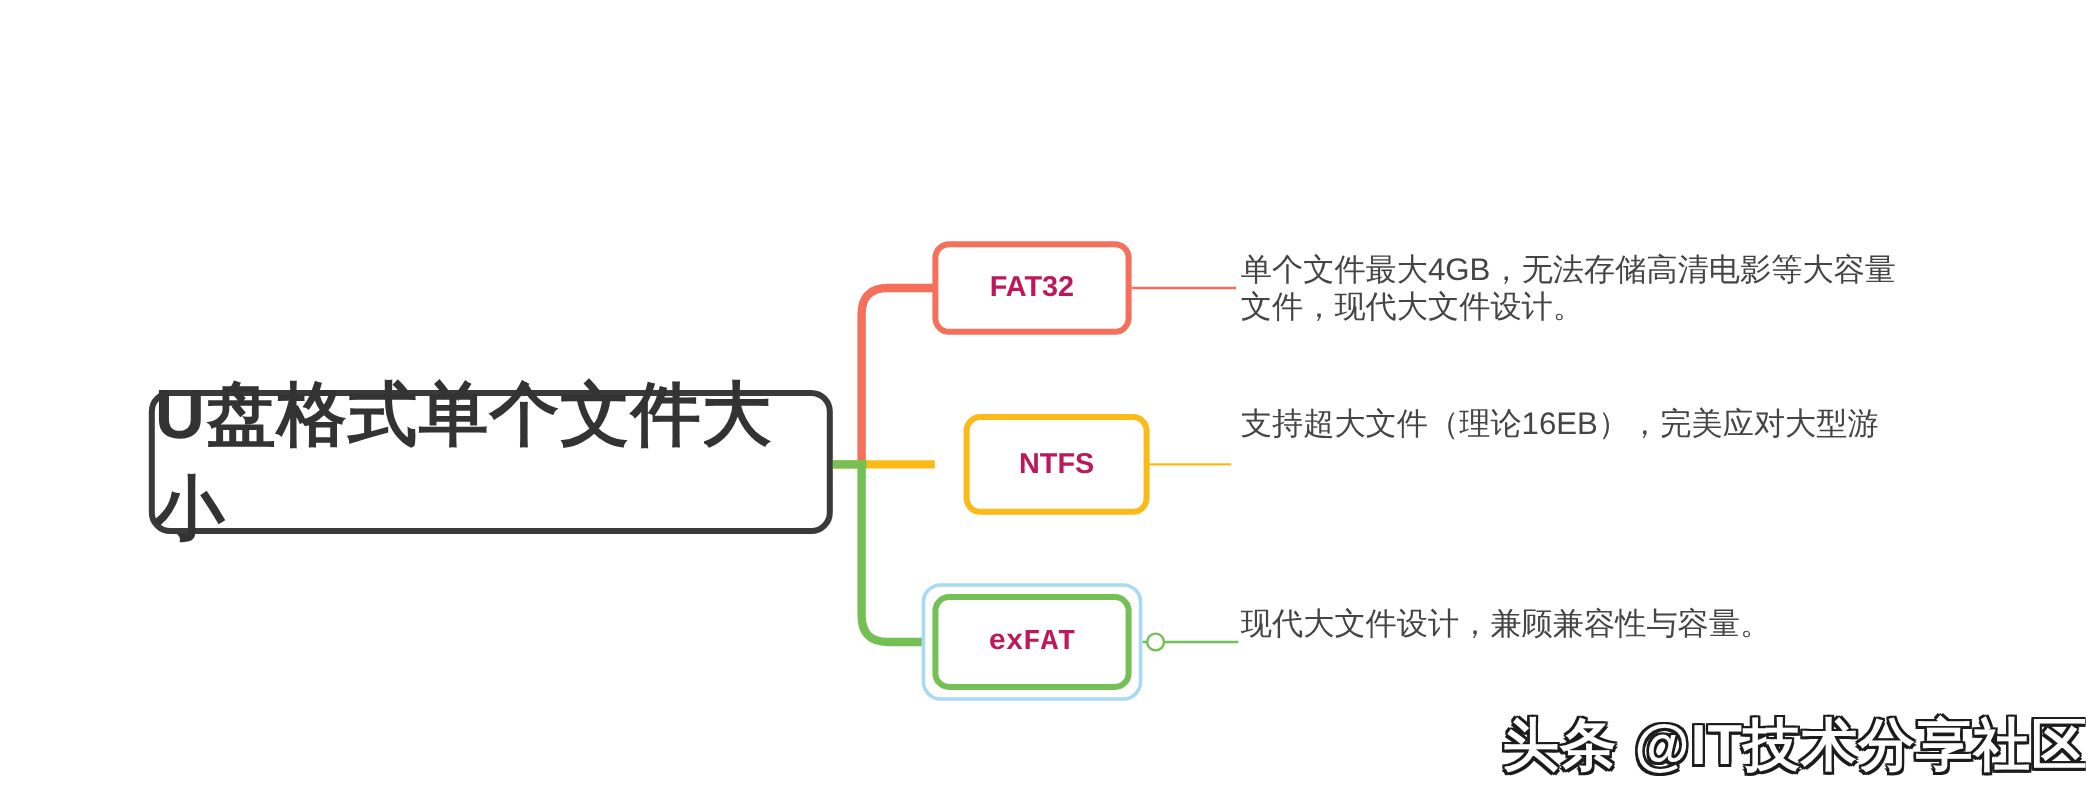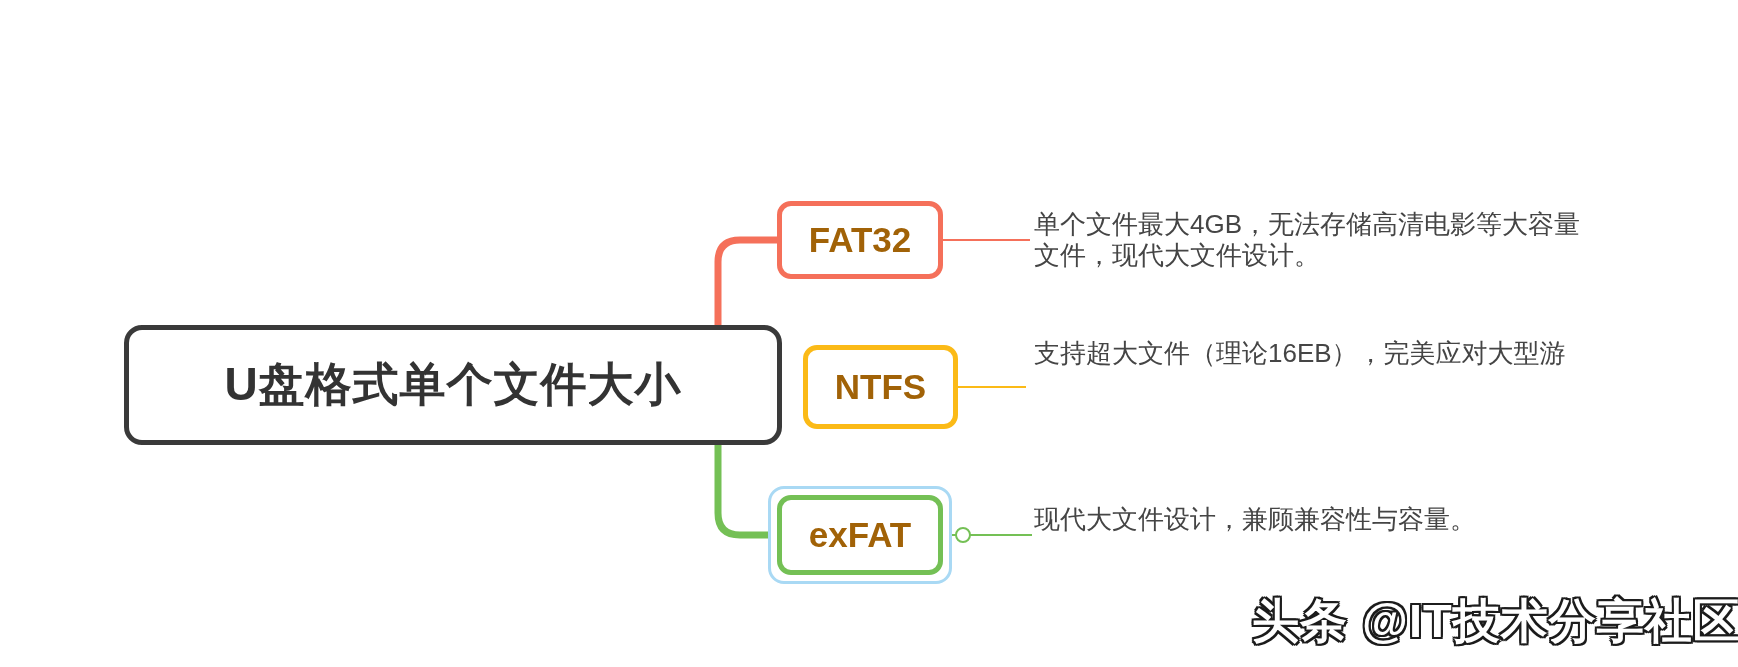--- a/index.html
+++ b/index.html
@@ -8,33 +8,33 @@
     font-family:"Liberation Sans","DejaVu Sans",sans-serif;
   }
   .canvas{position:absolute;inset:0;}
   svg.connectors{position:absolute;left:0;top:0;width:1738px;height:667px;}
 
   .node{
     position:absolute;background:#ffffff;display:flex;align-items:center;justify-content:center;
     box-sizing:border-box;border-style:solid;
   }
   .root-node{
-    left:124px;top:325px;width:658px;height:120px;
+    left:124px;top:325px;width:570px;height:120px;
     border-width:5px;border-radius:18px;border-color:#3a3a3a;
-    font-size:46px;font-weight:bold;color:#333333;letter-spacing:1px;
+    font-size:58px;font-weight:bold;color:#333333;letter-spacing:1px;
     z-index:3;
   }
   .child-node{
     border-width:5px;border-radius:14px;
-    font-size:35px;font-weight:bold;color:#a16207;
+    font-size:24px;font-weight:bold;color:#be185d;
     z-index:3;
   }
   .node-fat32{left:777px;top:201px;width:166px;height:78px;}
   .node-ntfs{left:803px;top:345px;width:155px;height:84px;}
-  .node-exfat{left:777px;top:495px;width:166px;height:80px;}
+  .node-exfat{left:777px;top:495px;width:166px;height:80px;font-family:Liberation Mono, monospace;}
   .selection-frame{
     position:absolute;left:768px;top:486px;width:184px;height:98px;
     box-sizing:border-box;border:3px solid #a9d9f4;border-radius:16px;background:#ffffff;
     z-index:2;
   }
   .desc{
     position:absolute;left:1034px;width:560px;
     font-size:26px;line-height:31px;color:#454545;z-index:3;
   }
   .desc span{display:block;white-space:nowrap;}

